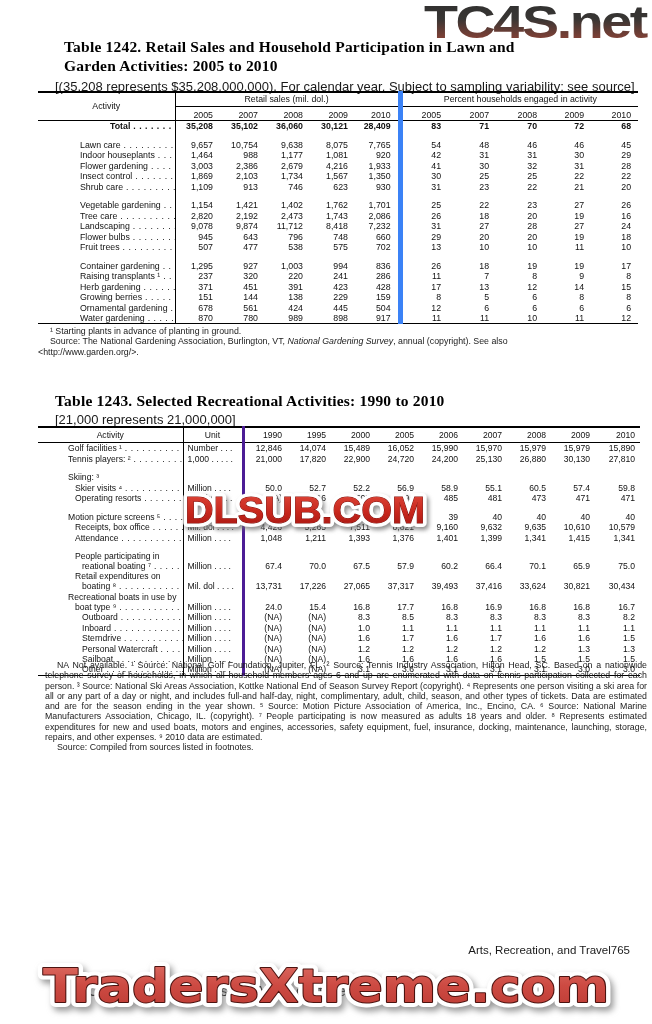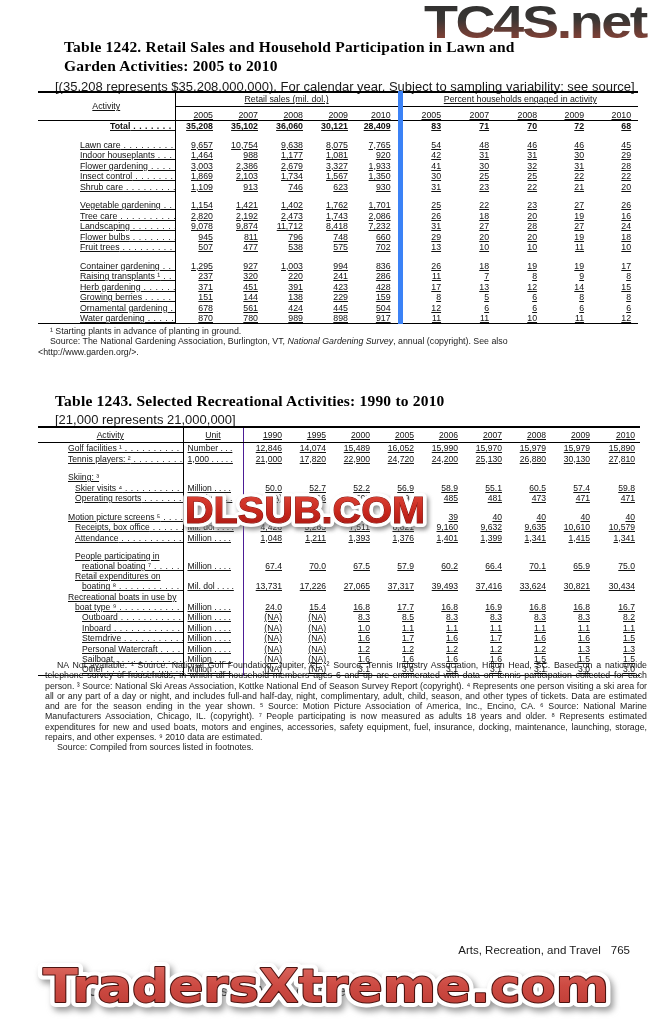--- a/index.html
+++ b/index.html
@@ -1,49 +1,49 @@
 <!DOCTYPE html>
 <html><head>
 <meta charset="utf-8">
 <style>
   html,body{margin:0;padding:0;background:#e8e8e8;}
   .page{position:relative;width:652px;height:1024px;background:#ffffff;overflow:hidden;
         font-family:"Liberation Sans",sans-serif;color:#111;}
   .t-title{position:absolute;left:55px;font-family:"Liberation Serif",serif;font-weight:bold;
            font-size:15.5px;line-height:19px;color:#000;letter-spacing:.2px;}
   .bracket{position:absolute;left:55px;font-size:13px;color:#1a1a1a;}
-  table{border-collapse:collapse;table-layout:fixed;position:absolute;left:38px;text-decoration:underline;}
+  table{border-collapse:collapse;table-layout:fixed;position:absolute;left:38px;}
   #t1242{top:91px;width:600px;border-top:2px solid #000;border-bottom:1px solid #000;}
   #t1243{top:426px;width:602px;border-top:2px solid #000;border-bottom:1px solid #000;}
   th,td{padding:0;font-weight:normal;vertical-align:bottom;}
   #t1242 th,#t1242 td{font-size:8.8px;line-height:10.4px;}
   #t1243 th,#t1243 td{font-size:8.6px;line-height:10.2px;}
   #t1242 tbody tr{height:10.5px;} #t1243 tbody tr{height:10.5px;}
   tr.sp{height:8px !important;}
   .num{text-align:right;padding-right:7px;white-space:nowrap;}
   #t1243 .num{padding-right:5px;}
   .dl{border-left:5px solid #3b82f6;}
   #t1242 .lbl{border-right:1px solid #000;padding-left:42px;white-space:nowrap;overflow:hidden;}
   #t1242 .tot{padding-left:72px;}
   #t1243 .lbl{border-right:1px solid #000;padding-left:30px;white-space:nowrap;overflow:hidden;}
-  #t1243 .unit{border-right:1px solid #4c1d95;padding-left:4px;white-space:nowrap;overflow:hidden;}
+  #t1243 .unit{border-right:3px solid #4c1d95;padding-left:4px;white-space:nowrap;overflow:hidden;}
   .b{font-weight:bold;}
   .ldr{letter-spacing:.5px;}
   .act{text-align:center;vertical-align:middle;border-right:1px solid #000;border-bottom:1px solid #000;}
   .grp{text-align:center;vertical-align:middle;border-bottom:1px solid #000;height:13px;}
   tr.years th{border-bottom:1px solid #000;height:13px;}
   #t1243 thead th{border-bottom:1px solid #000;height:14px;vertical-align:middle;}
   #t1243 thead .hc{text-align:center;}
   .i0{padding-left:0;} .i1{padding-left:7px;} .i2{padding-left:14px;}
   .fnblock{position:absolute;left:38px;width:602px;font-size:8.8px;line-height:10.3px;color:#1a1a1a;}
   .fnblock .ind{text-indent:12px;}
   .fnblock .just{text-align:justify;}
   .it{font-style:italic;margin-top:24px;}
   .section-foot{position:absolute;right:22px;top:944px;font-size:11.5px;color:#1a1a1a;}
-  .section-foot .pg{margin-left:10px;}
+  .section-foot .pg{}
   .credit{position:absolute;left:57px;top:983px;font-size:14px;color:#1a1a1a;}
   svg.wm{position:absolute;overflow:visible;}
   .wm-top{top:-6px;right:2px;width:234px;height:54px;}
   .wm-mid{left:179px;top:482px;width:252px;height:56px;}
   .wm-bot{left:0;top:947px;width:652px;height:74px;}
 </style>
 </head>
 <body>
 
 <div class="page">
@@ -138,21 +138,21 @@
           <td class="num">31</td>
           <td class="num">31</td>
           <td class="num">30</td>
           <td class="num">29</td>
         </tr>
         <tr>
           <td class="lbl"><span>Flower gardening</span><span class="ldr"> . . . . . . . . . . . . . . . . . . . . . . . . . . . . . . .</span></td>
           <td class="num">3,003</td>
           <td class="num">2,386</td>
           <td class="num">2,679</td>
-          <td class="num">3,327</td>
+          <td class="num">4,216</td>
           <td class="num">1,933</td>
           <td class="num dl">41</td>
           <td class="num">30</td>
           <td class="num">32</td>
           <td class="num">31</td>
           <td class="num">28</td>
         </tr>
         <tr>
           <td class="lbl"><span>Insect control</span><span class="ldr"> . . . . . . . . . . . . . . . . . . . . . . . . . . . . . . .</span></td>
           <td class="num">1,869</td>
@@ -227,21 +227,21 @@
           <td class="num">7,232</td>
           <td class="num dl">31</td>
           <td class="num">27</td>
           <td class="num">28</td>
           <td class="num">27</td>
           <td class="num">24</td>
         </tr>
         <tr>
           <td class="lbl"><span>Flower bulbs</span><span class="ldr"> . . . . . . . . . . . . . . . . . . . . . . . . . . . . . . .</span></td>
           <td class="num">945</td>
-          <td class="num">811</td>
+          <td class="num">643</td>
           <td class="num">796</td>
           <td class="num">748</td>
           <td class="num">660</td>
           <td class="num dl">29</td>
           <td class="num">20</td>
           <td class="num">20</td>
           <td class="num">19</td>
           <td class="num">18</td>
         </tr>
         <tr>

